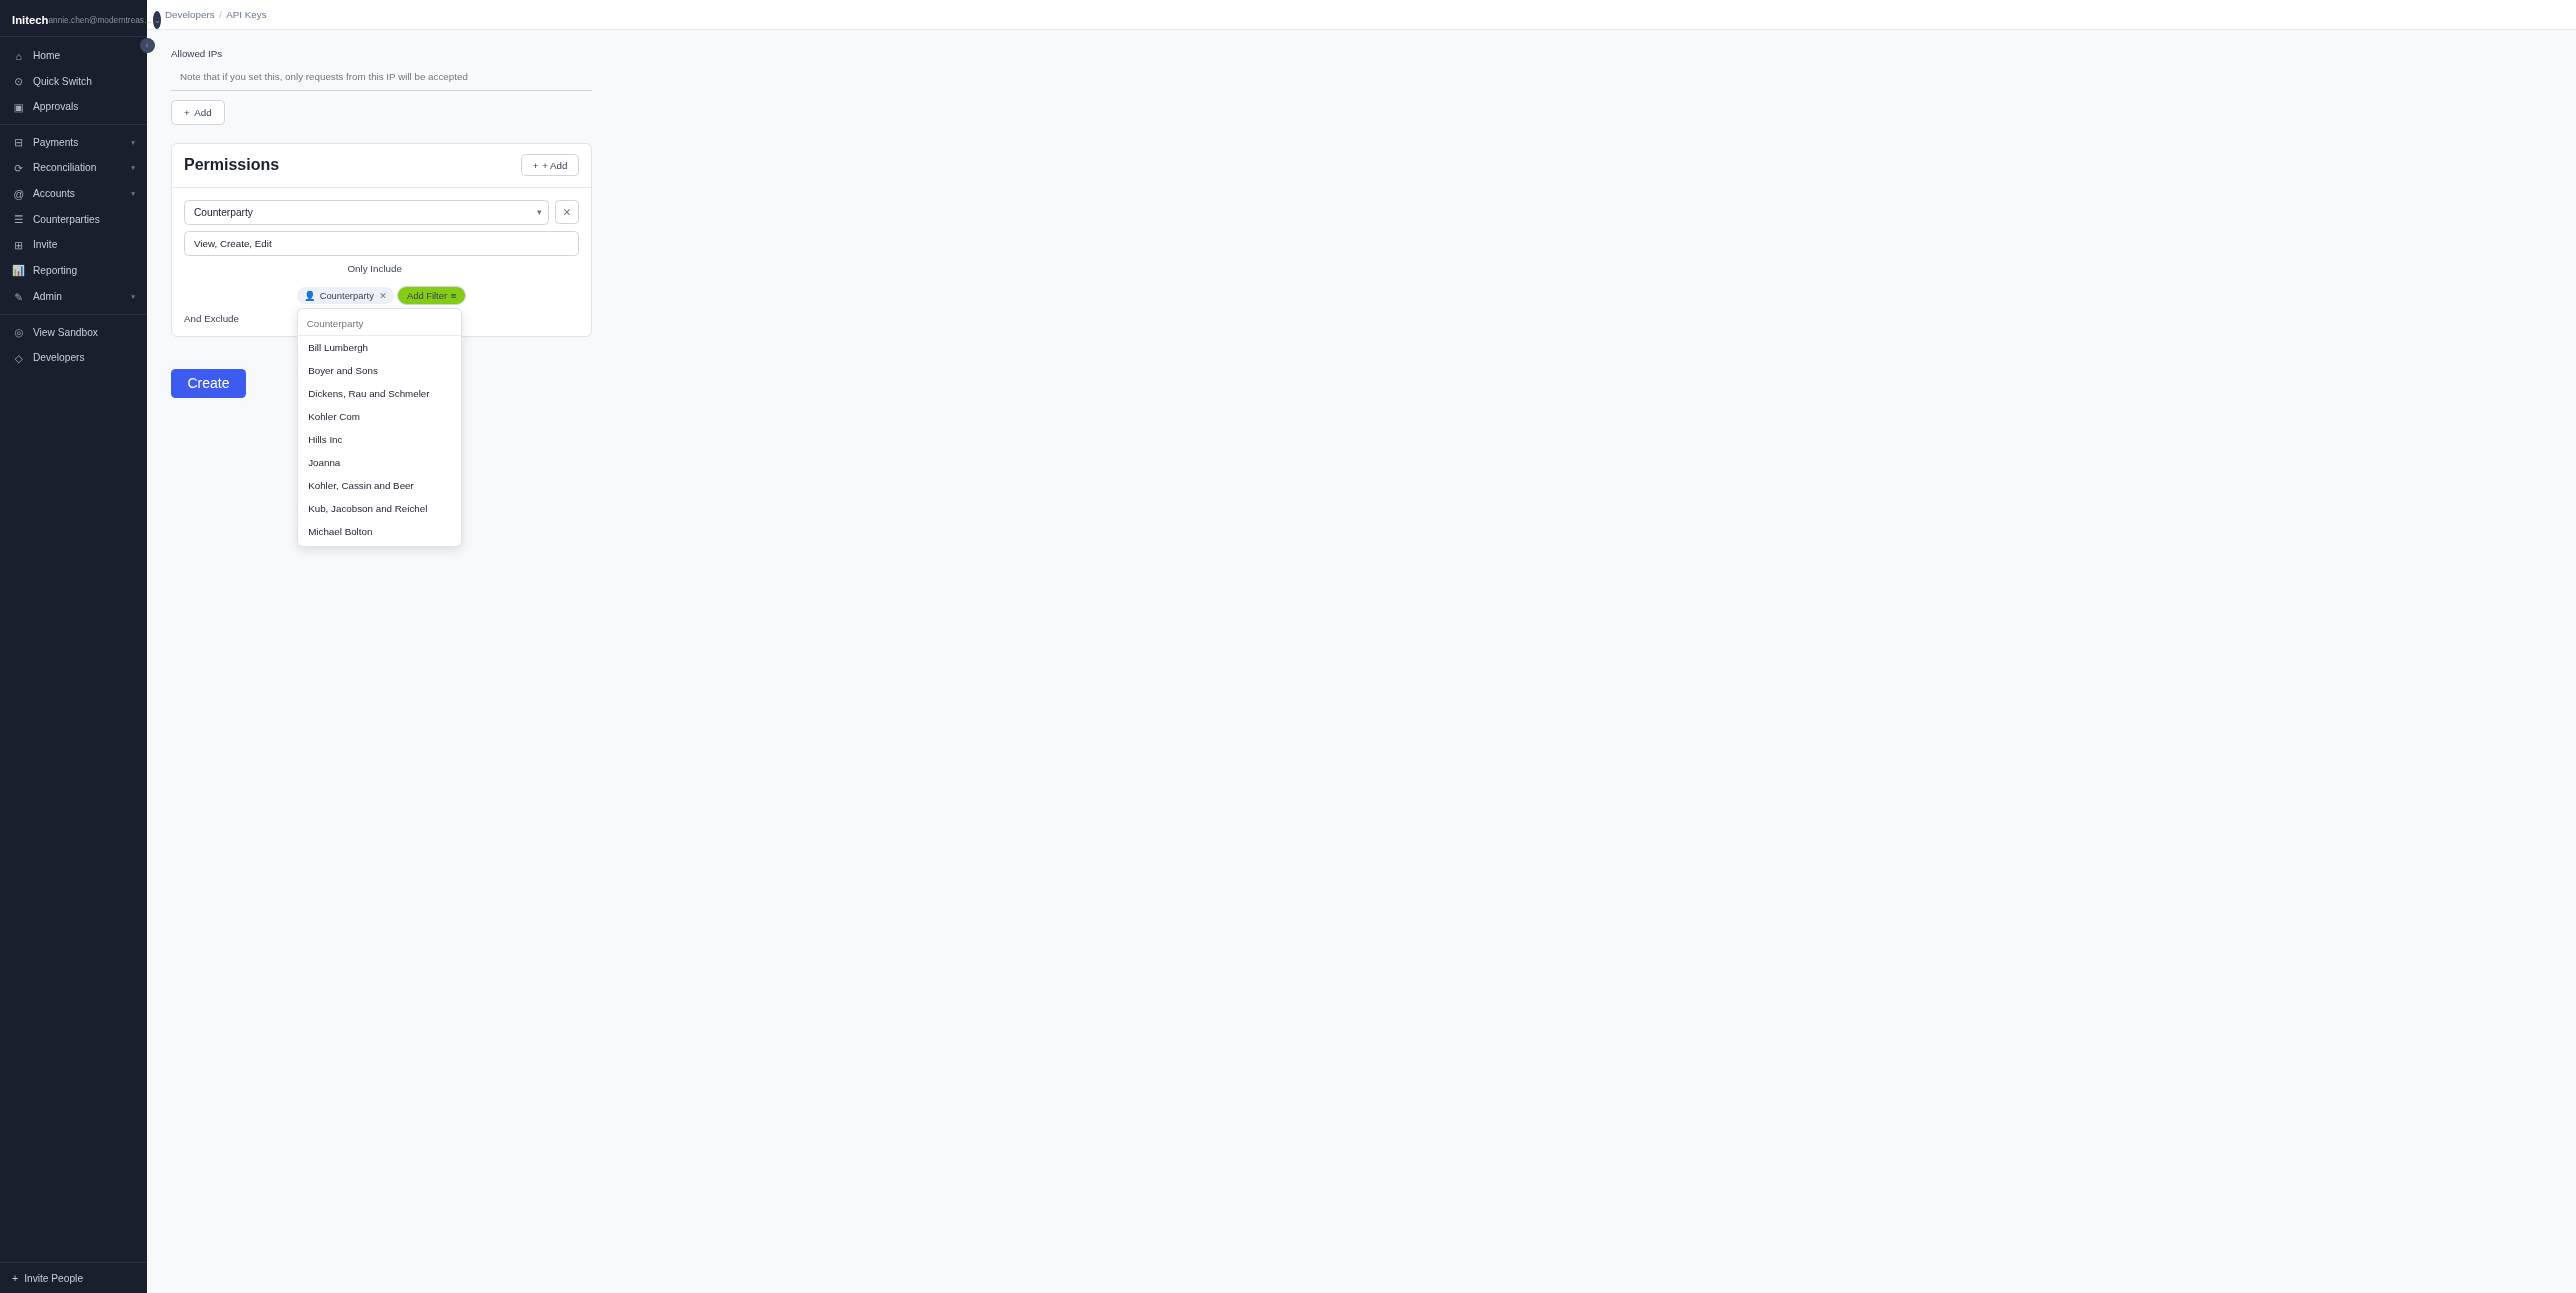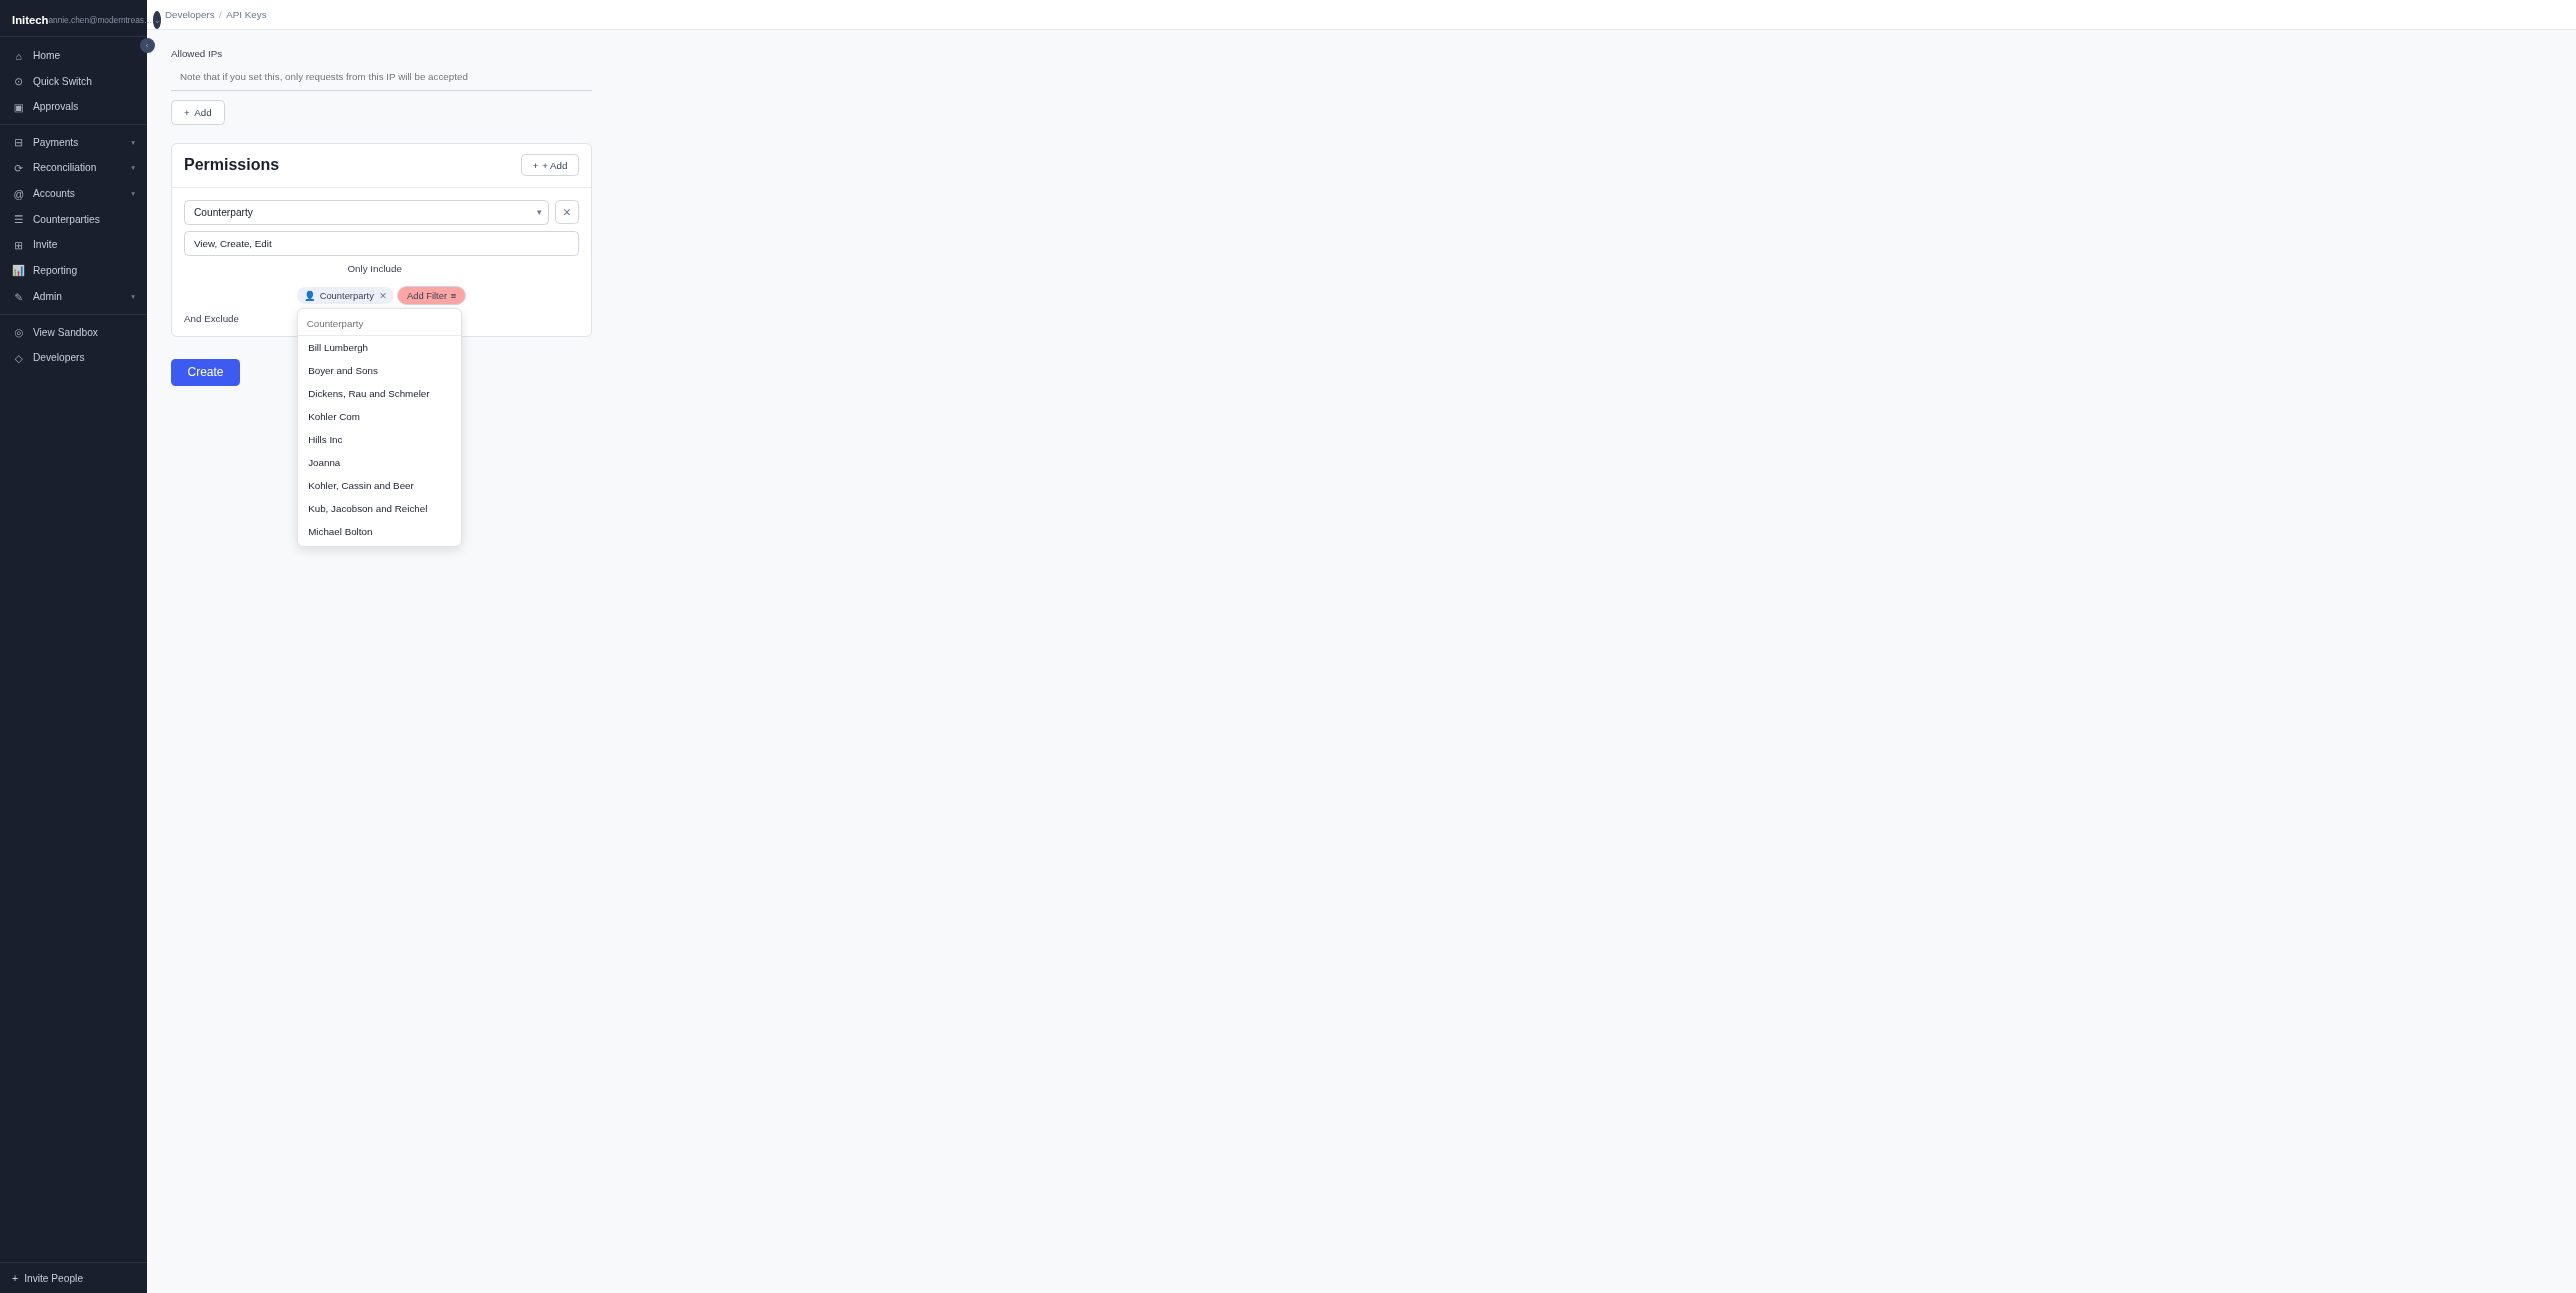--- a/index.html
+++ b/index.html
@@ -127,43 +127,43 @@
     .filter-label { min-width: 68px; font-weight: 500; }
     .filter-tag {
       display: inline-flex; align-items: center; gap: 3.8px;
       padding: 3px 7.5px; background: #eef0f7; border-radius: 12px;
       font-size: 9.4px; color: #3a4155;
     }
     .filter-tag-remove { cursor: pointer; color: #6b7790; font-size: 9px; margin-left: 1.5px; }
     .add-filter-btn {
       display: inline-flex; align-items: center; gap: 3.8px;
       padding: 3px 9px; border: 0.8px solid #d1d5db; border-radius: 12px;
-      background: #fca5a5; color: #3a4155; font-size: 9.4px; cursor: pointer;
+      background: #84cc16; color: #3a4155; font-size: 9.4px; cursor: pointer;
     }
 
     
     .dropdown-container { position: relative; display: inline-block; }
     .dropdown-menu {
       position: absolute; top: calc(100% + 3px); left: 0; z-index: 100;
       background: #fff; border: 0.8px solid #e0e2e8; border-radius: 6px;
       box-shadow: 0 3px 12px rgba(0,0,0,0.12); min-width: 165px; padding: 3px 0;
     }
     .dropdown-search {
       width: 100%; padding: 6px 9px; border: none; border-bottom: 0.8px solid #e8eaed;
       font-size: 9.8px; color: #1a1f2e; outline: none; background: transparent;
     }
     .dropdown-item {
       padding: 6px 10.5px; font-size: 9.8px; color: #1a1f2e; cursor: pointer;
     }
 
     
     .create-btn {
       padding: 6.8px 16.5px; background: #3d5af1; color: #fff; border: none;
-      border-radius: 4.5px; font-size: 12px; font-weight: 500; cursor: pointer;
-      margin-top: 22px;
+      border-radius: 4.5px; font-size: 14px; font-weight: 500; cursor: pointer;
+      margin-top: 32px;
     }
 
     
     .exclude-row {
       display: flex; align-items: center; gap: 6px; font-size: 9.8px; color: #3a4155;
     }
     .exclude-label { min-width: 68px; font-weight: 500; }
   </style>
 </head>
 <body>

